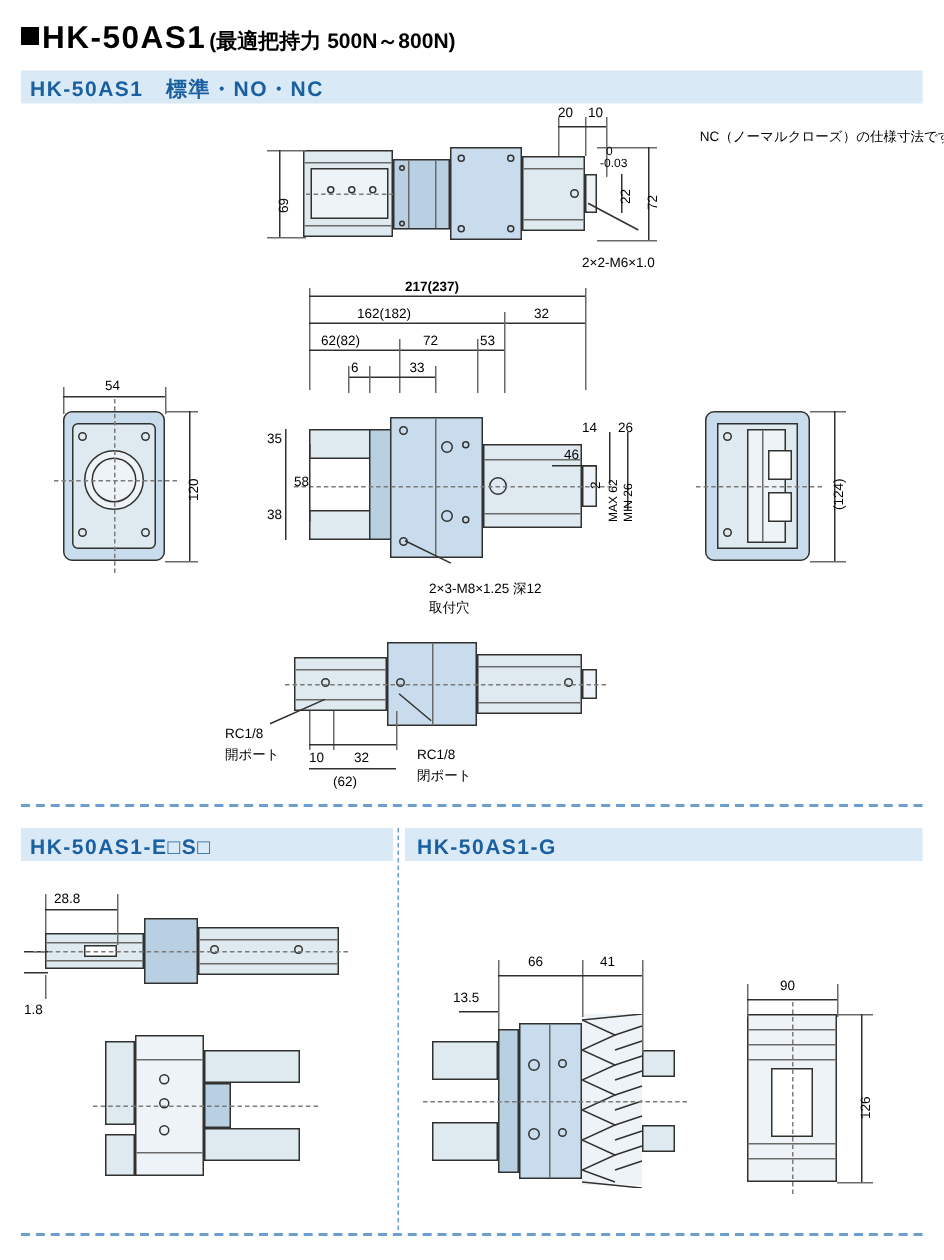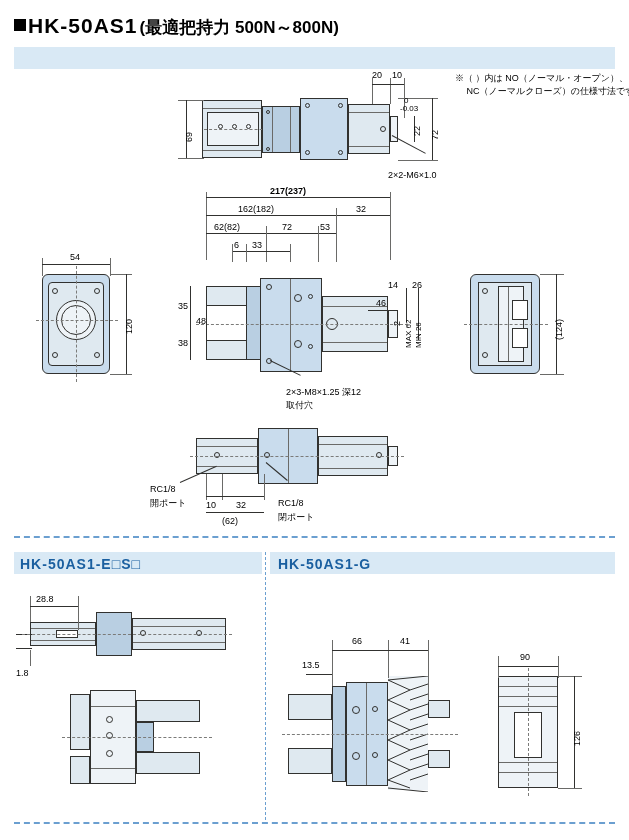--- a/index.html
+++ b/index.html
@@ -7,21 +7,21 @@
     width:629px;height:840px;background:#ffffff;
     font-family:"Liberation Sans", sans-serif;
     color:#000;position:relative;overflow:hidden;
   }
   .page{position:relative;width:629px;height:840px;}
 
   
   .title-row{position:absolute;left:14px;top:14px;width:600px;height:26px;}
   .title-sq{display:inline-block;width:12px;height:12px;background:#000;vertical-align:2px;margin-right:2px;}
   .title-main{font-family:"Liberation Sans",sans-serif;font-size:21px;font-weight:bold;letter-spacing:1px;}
-  .title-sub{font-size:17px;font-weight:bold;margin-left:2px;}
+  .title-sub{font-size:14px;font-weight:bold;margin-left:2px;}
 
   .band{position:absolute;left:14px;width:601px;height:22px;background:#d9e9f5;}
   .band-label{position:absolute;font-size:14px;font-weight:bold;color:#1a5fa0;letter-spacing:1px;}
   .vdash{position:absolute;border-left:1px dashed #6b9fd0;}
   .hdash-thick{position:absolute;border-top:2px dashed #6b9fd0;}
 
   
   .part{position:absolute;box-sizing:border-box;border:1px solid #31312f;}
   .fill-a{background:#c9dced;}
   .fill-b{background:#dfe9f0;}
@@ -44,22 +44,22 @@
 </head>
 <body>
 
 <div class="page">
 
   <div class="title-row">
     <span class="title-sq"></span><span class="title-main">HK-50AS1</span><span class="title-sub">(最適把持力 500N～800N)</span>
   </div>
 
   <div class="band" style="top:47px;"></div>
-
-  <div class="note" style="left:455px;top:72px;">※（ ）内は NO（ノーマル・オープン）、</div>
+  <div class="band-label" style="left:20px;top:51px;">HK-50AS1　標準・NO・NC</div>
+
   <div class="note" style="left:455px;top:85px;">　 NC（ノーマルクローズ）の仕様寸法です。</div>
 
   <div>
 
     <div class="part fill-b" style="left:202px;top:100px;width:60px;height:58px;"></div>
     <div class="ln ln-h thin" style="left:203px;top:108px;width:58px;"></div>
     <div class="ln ln-h thin" style="left:203px;top:150px;width:58px;"></div>
     <div class="part fill-d" style="left:207px;top:112px;width:52px;height:34px;"></div>
     <div class="cl" style="left:204px;top:129px;width:180px;"></div>
     <div class="circ" style="left:218px;top:124px;width:5px;height:5px;"></div>
@@ -130,21 +130,21 @@
     <div class="dimtxt" style="left:214px;top:222px;">62(82)</div>
     <div class="dimtxt" style="left:282px;top:222px;">72</div>
     <div class="dimtxt" style="left:320px;top:222px;">53</div>
 
     <div class="ln ln-h" style="left:232px;top:251px;width:14px;"></div>
     <div class="ln ln-h" style="left:246px;top:251px;width:44px;"></div>
     <div class="ln ln-v thin" style="left:232px;top:244px;height:18px;"></div>
     <div class="ln ln-v thin" style="left:246px;top:244px;height:18px;"></div>
     <div class="ln ln-v thin" style="left:290px;top:244px;height:18px;"></div>
     <div class="dimtxt" style="left:234px;top:240px;">6</div>
-    <div class="dimtxt" style="left:252px;top:240px;">33</div>
+    <div class="dimtxt" style="left:273px;top:240px;">33</div>
   </div>
 
   <div>
     <div class="part fill-a" style="left:42px;top:274px;width:68px;height:100px;border-radius:6px;"></div>
     <div class="part fill-b" style="left:48px;top:282px;width:56px;height:84px;border-radius:4px;"></div>
     <div class="circ fill-d" style="left:56px;top:300px;width:40px;height:40px;"></div>
     <div class="circ" style="left:61px;top:305px;width:30px;height:30px;"></div>
     <div class="circ" style="left:52px;top:288px;width:6px;height:6px;"></div>
     <div class="circ" style="left:94px;top:288px;width:6px;height:6px;"></div>
     <div class="circ" style="left:52px;top:352px;width:6px;height:6px;"></div>
@@ -179,23 +179,23 @@
     <div class="circ" style="left:308px;top:344px;width:5px;height:5px;"></div>
 
     <div class="part fill-b" style="left:322px;top:296px;width:66px;height:56px;"></div>
     <div class="ln ln-h thin" style="left:323px;top:306px;width:64px;"></div>
     <div class="ln ln-h thin" style="left:323px;top:342px;width:64px;"></div>
     <div class="circ" style="left:326px;top:318px;width:12px;height:12px;"></div>
     <div class="part fill-d" style="left:388px;top:310px;width:10px;height:28px;"></div>
     <div class="cl" style="left:196px;top:324px;width:212px;"></div>
 
     <div class="ln ln-v" style="left:190px;top:286px;height:38px;"></div>
-    <div class="dimtxt" style="left:178px;top:301px;">35</div>
+    <div class="dimtxt" style="left:178px;top:287px;">35</div>
     <div class="ln ln-v" style="left:206px;top:296px;height:52px;"></div>
-    <div class="dimtxt" style="left:196px;top:316px;">48</div>
+    <div class="dimtxt" style="left:196px;top:316px;">58</div>
     <div class="ln ln-v" style="left:190px;top:324px;height:36px;"></div>
     <div class="dimtxt" style="left:178px;top:338px;">38</div>
 
     <div class="ln ln-h" style="left:368px;top:310px;width:30px;"></div>
     <div class="dimtxt" style="left:376px;top:298px;">46</div>
     <div class="ln ln-v" style="left:406px;top:288px;height:34px;"></div>
     <div class="dimtxt" style="left:388px;top:280px;">14</div>
     <div class="ln ln-v" style="left:418px;top:288px;height:52px;"></div>
     <div class="dimtxt" style="left:412px;top:280px;">26</div>
     <div class="vtxt" style="left:392px;top:326px;">2</div>

